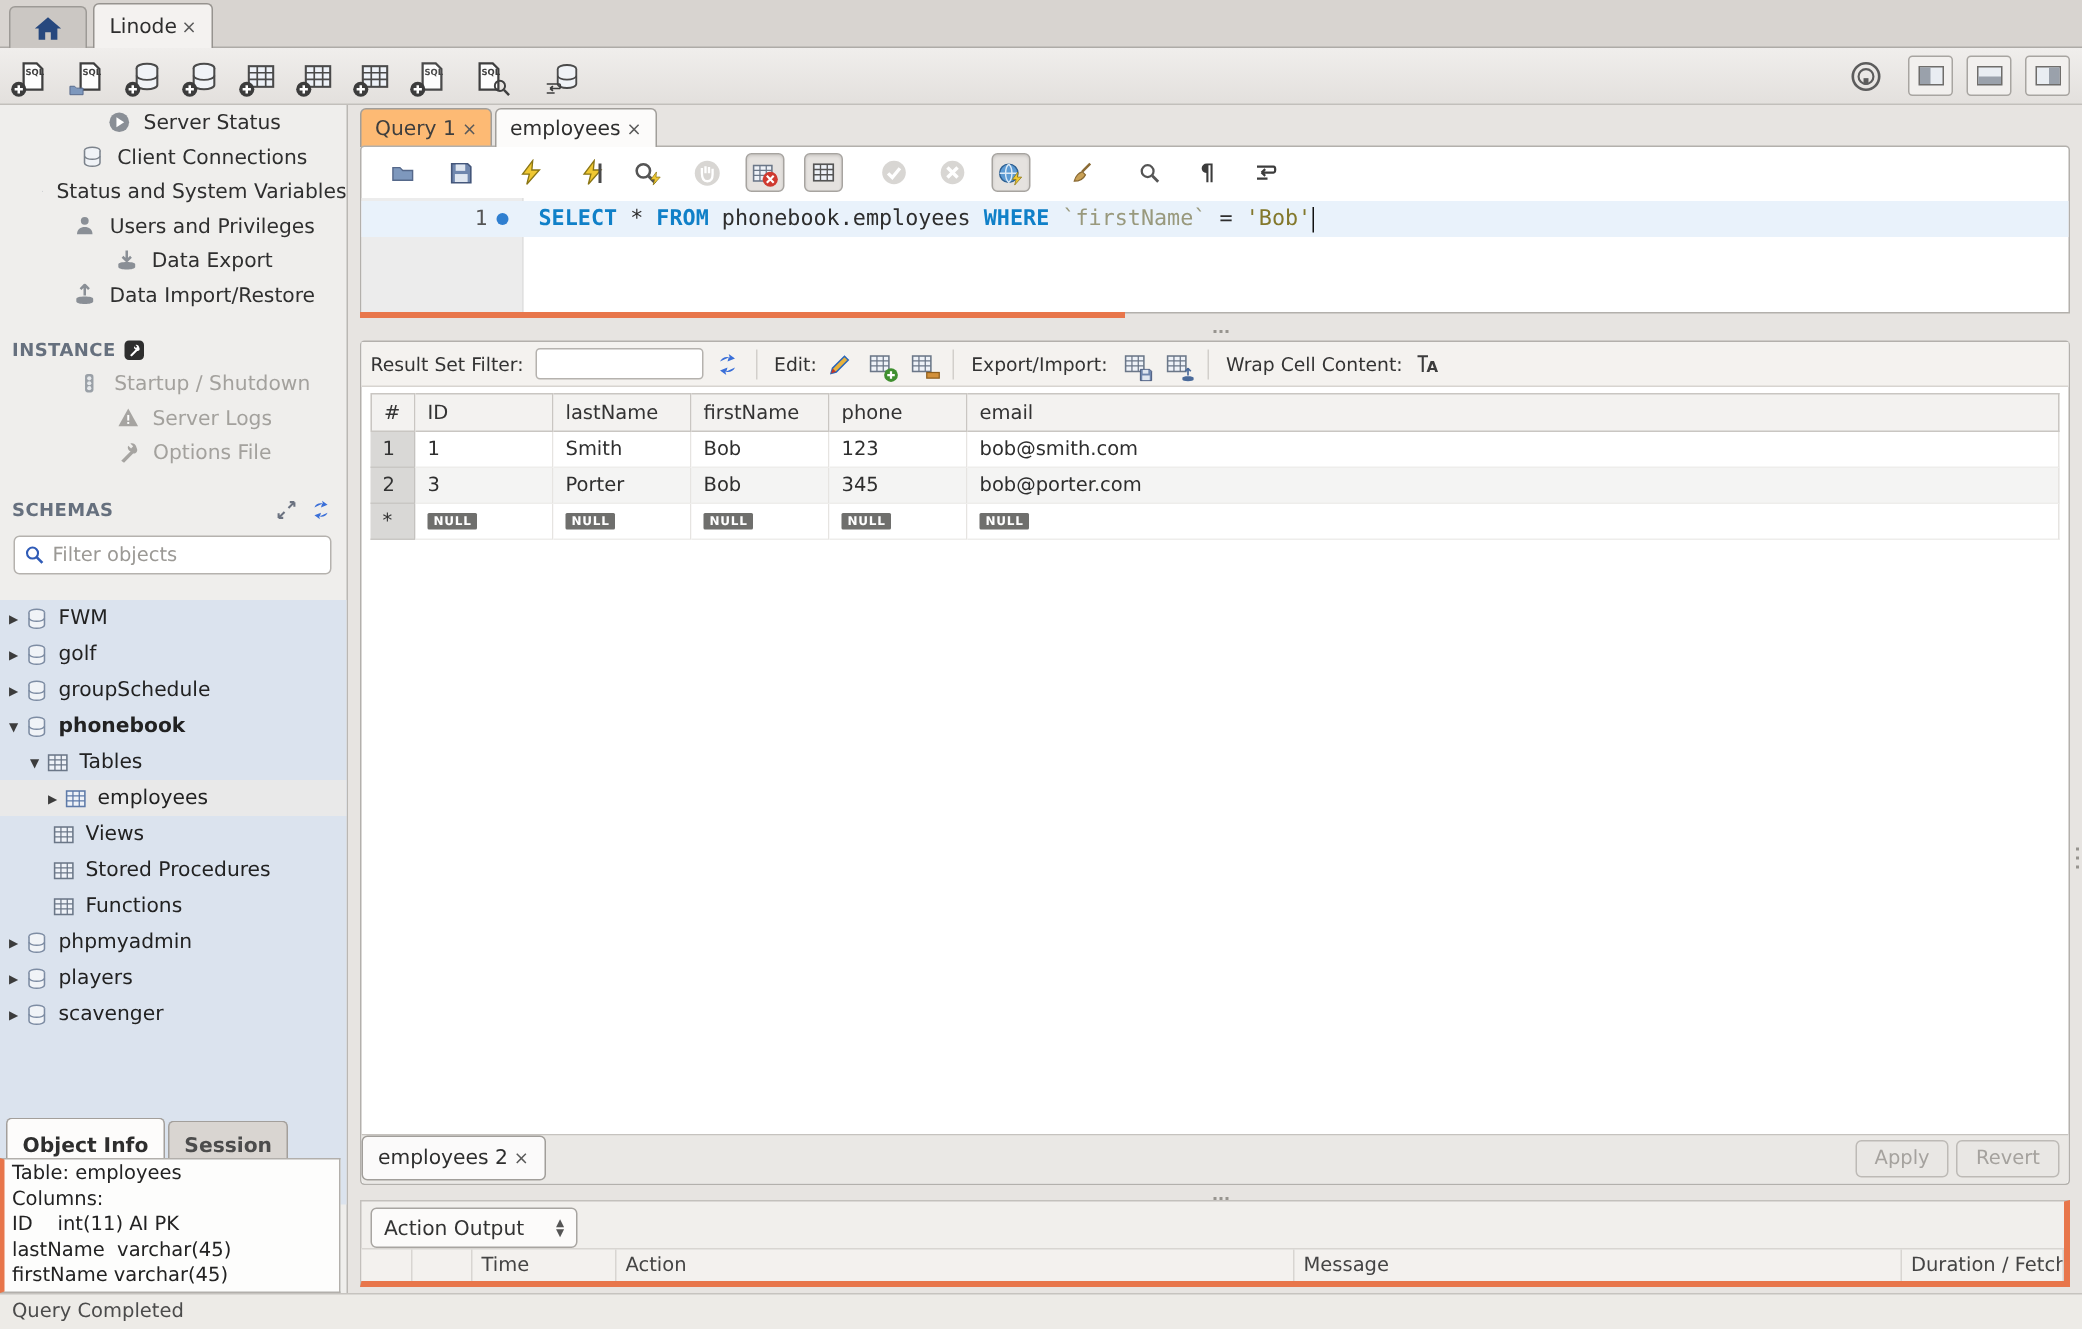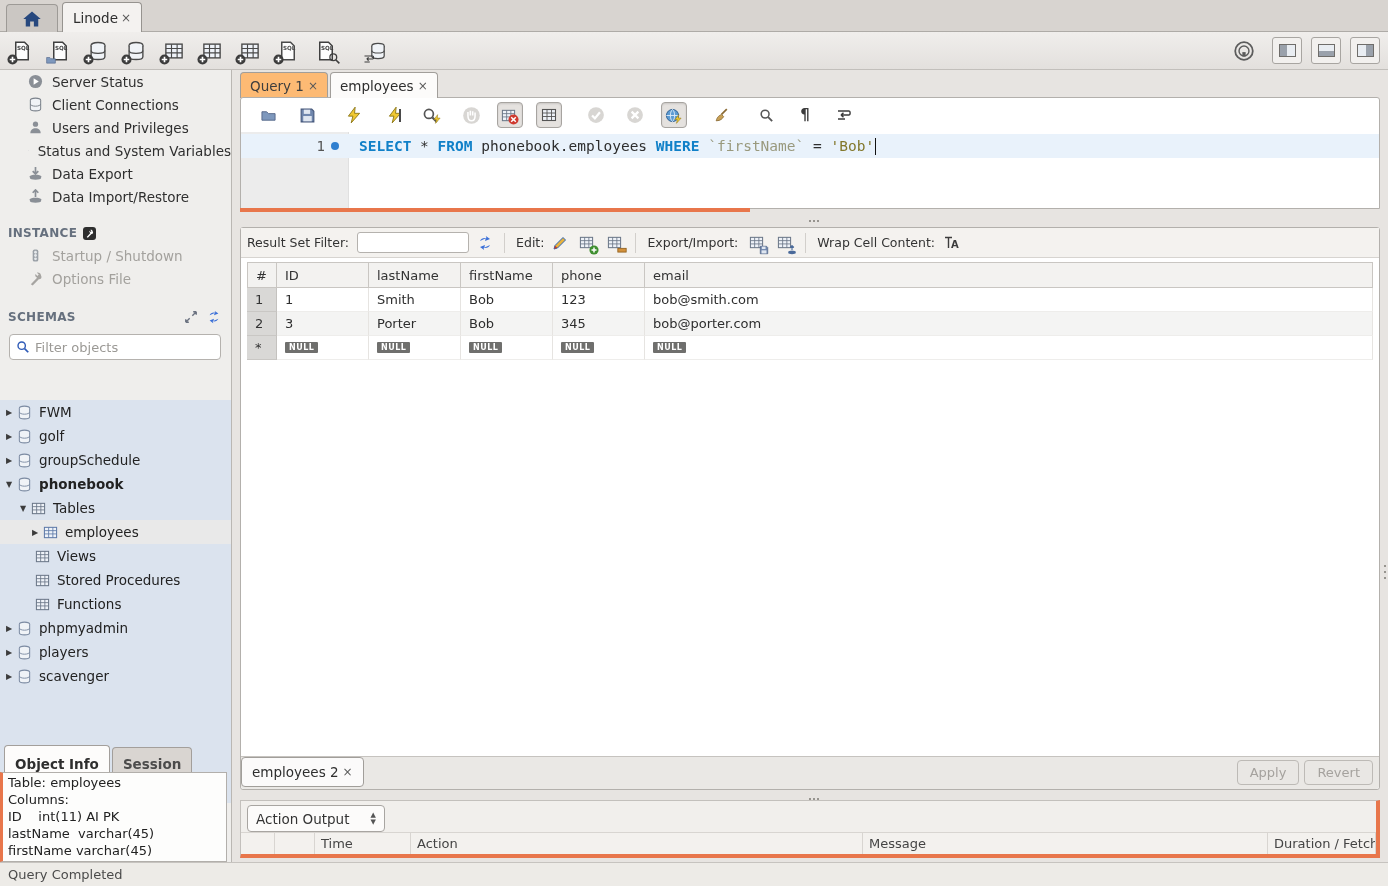--- a/index.html
+++ b/index.html
@@ -23,21 +23,21 @@
   .pb-rect.r::before { content:""; position:absolute; right:0; top:0; width:7px; height:100%; background:#9aa1ab; }
 
   .ic { display:inline-block; vertical-align:middle; }
   .ico { position:relative; width:24px; height:24px; display:inline-flex; align-items:center; justify-content:center; }
   .ovl { position:absolute; left:-3px; bottom:-2px; width:11px; height:11px; }
   .ovl2 { position:absolute; right:-3px; bottom:-2px; width:11px; height:11px; }
 
   
   .sidebar { position:absolute; left:0; top:70px; width:232px; height:792px; background:#efeeec; border-right:1px solid #bab7b3; }
   .sec-head { font-weight:bold; font-size:12px; color:#66707e; letter-spacing:.3px; padding:8px 0 4px 8px; display:flex; align-items:center; gap:6px; }
-  .side-item { height:23px; display:flex; align-items:center; padding-left:28px; gap:9px; font-size:13.5px; color:#2f2f2f; white-space:nowrap; }
+  .side-item { height:23px; display:flex; align-items:center; padding-left:28px; gap:9px; font-size:13.5px; color:#2f2f2f; white-space:nowrap;justify-content:center; }
   .side-item.dis { color:#a3a19d; }
   .schemas-head { display:flex; align-items:center; }
   .schemas-tools { margin-left:auto; margin-right:10px; display:flex; gap:9px; font-weight:normal; }
   .filterbox { margin:6px 10px 6px 9px; height:26px; background:#fff; border:1px solid #b5b2ae; border-radius:4px; display:flex; align-items:center; padding:0 6px; gap:5px; }
   .filterbox input { border:none; outline:none; flex:1; font-size:13px; color:#333; font-family:inherit; background:transparent; }
   .filterbox input::placeholder { color:#9b9995; }
 
   .tree { position:absolute; left:0; top:330px; width:231px; height:403px; background:#dbe3ee; overflow:hidden; }
   .trow { height:24px; display:flex; align-items:center; font-size:13.5px; color:#222; white-space:nowrap; }
   .trow .arr { width:10px; font-size:8px; color:#3c3c3c; text-align:center; }
@@ -366,30 +366,30 @@
         </svg>
       <span>Server Status</span>
     </div>
     <div class="side-item">
       <svg class="ic" width="15" height="15" style="color:#7c838c">
           <use href="#s-db"></use>
         </svg>
       <span>Client Connections</span>
     </div>
     <div class="side-item">
+      <svg class="ic" width="15" height="15">
+          <use href="#s-monitor"></use>
+        </svg>
+      <span>Status and System Variables</span>
+    </div>
+    <div class="side-item">
       <svg class="ic" width="15" height="15" style="color:#8a8f96">
           <use href="#s-person"></use>
         </svg>
       <span>Users and Privileges</span>
-    </div>
-    <div class="side-item">
-      <svg class="ic" width="15" height="15">
-          <use href="#s-monitor"></use>
-        </svg>
-      <span>Status and System Variables</span>
     </div>
     <div class="side-item">
       <svg class="ic" width="15" height="15" style="color:#8a8f96">
           <use href="#s-down"></use>
         </svg>
       <span>Data Export</span>
     </div>
     <div class="side-item">
       <svg class="ic" width="15" height="15" style="color:#8a8f96">
           <use href="#s-up"></use>
@@ -403,20 +403,26 @@
         <svg width="9" height="9" style="color:#fff">
             <use href="#s-wrench"></use>
           </svg>
       </span>
     </div>
     <div class="side-item dis">
       <svg class="ic" width="15" height="15">
           <use href="#s-traffic"></use>
         </svg>
       <span>Startup / Shutdown</span>
+    </div>
+    <div class="side-item dis">
+      <svg class="ic" width="15" height="15" style="color:#a6a4a1">
+          <use href="#s-warn"></use>
+        </svg>
+      <span>Server Logs</span>
     </div>
     <div class="side-item dis">
       <svg class="ic" width="15" height="15" style="color:#a6a4a1">
           <use href="#s-wrench"></use>
         </svg>
       <span>Options File</span>
     </div>
 
     <div class="sec-head schemas-head" style="margin-top:12px">
       <span>SCHEMAS</span>

